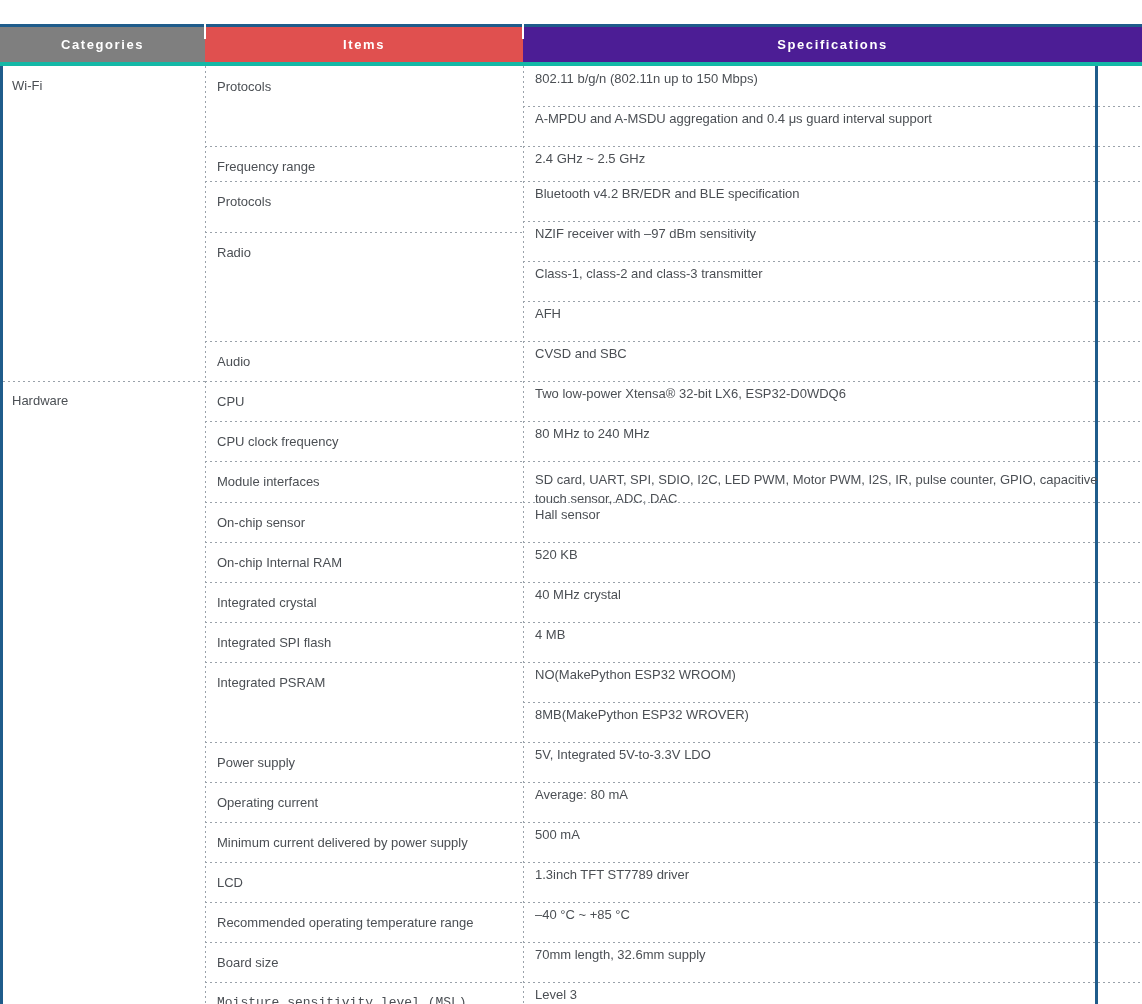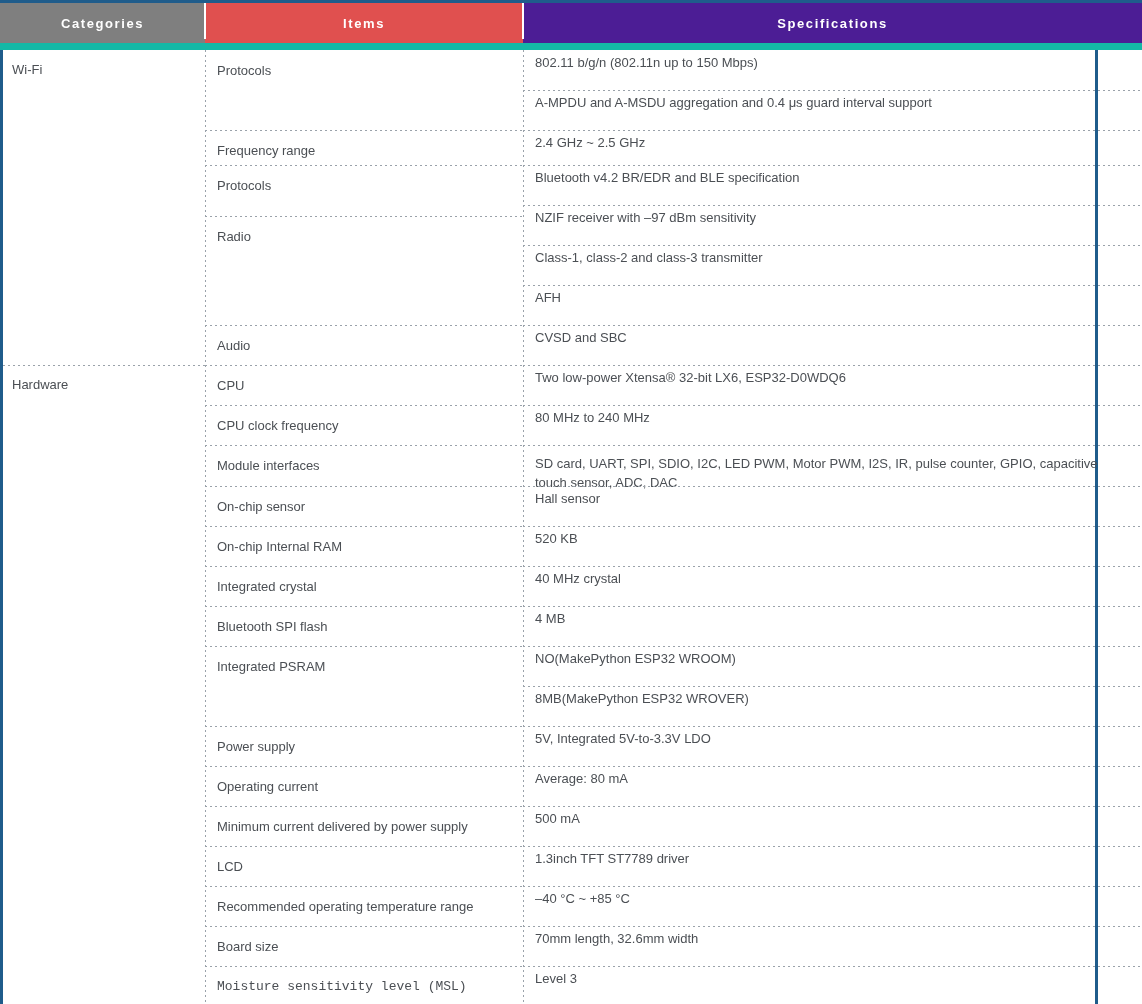--- a/index.html
+++ b/index.html
@@ -17,24 +17,25 @@
     height: 1004px;
     box-sizing: border-box;
     overflow: hidden;
     background: #ffffff;
   }
 
   
   .header-row {
     display: flex;
     width: 1142px;
-    height: 50px;
+    height: 42px;
     box-sizing: border-box;
     border-top: 3px solid #1F5C8B;
-    border-bottom: 7px solid #14b8a6;
+    border-bottom: 4px solid #14b8a6;
+    margin-top: 24px;
   }
   .header-cell {
     display: flex;
     align-items: center;
     justify-content: center;
     height: 100%;
     box-sizing: border-box;
     color: #ffffff;
     font-size: 13px;
     font-weight: bold;
@@ -198,21 +199,21 @@
     <div class="item-block" style="top:436px;height:40px;">
       <span>On-chip sensor</span>
     </div>
     <div class="item-block" style="top:476px;height:40px;">
       <span>On-chip Internal RAM</span>
     </div>
     <div class="item-block" style="top:516px;height:40px;">
       <span>Integrated crystal</span>
     </div>
     <div class="item-block" style="top:556px;height:40px;">
-      <span>Bluetooth SPI flash</span>
+      <span>Integrated SPI flash</span>
     </div>
     <div class="item-block" style="top:596px;height:80px;">
       <span>Integrated PSRAM</span>
     </div>
     <div class="item-block" style="top:676px;height:40px;">
       <span>Power supply</span>
     </div>
     <div class="item-block" style="top:756px;height:40px;">
       <span>Minimum current delivered by power supply</span>
     </div>
@@ -294,20 +295,20 @@
     <div class="spec-block" style="top:756px;height:40px;">
       <span>500 mA</span>
     </div>
     <div class="spec-block" style="top:796px;height:40px;">
       <span>1.3inch TFT ST7789 driver</span>
     </div>
     <div class="spec-block" style="top:836px;height:40px;">
       <span>–40 °C ~ +85 °C</span>
     </div>
     <div class="spec-block" style="top:876px;height:40px;">
-      <span>70mm length, 32.6mm width</span>
+      <span>70mm length, 32.6mm supply</span>
     </div>
     <div class="spec-block" style="top:916px;height:43px;">
       <span>Level 3</span>
     </div>
 
   </div>
 </div>
 
 </body></html>

